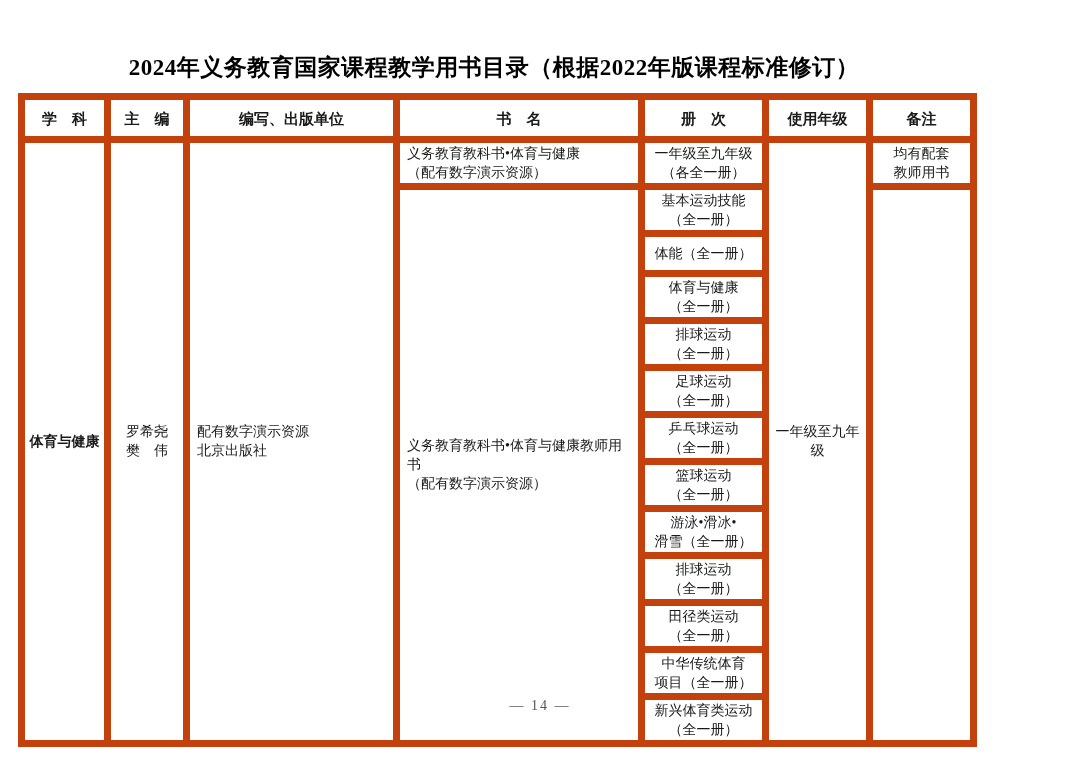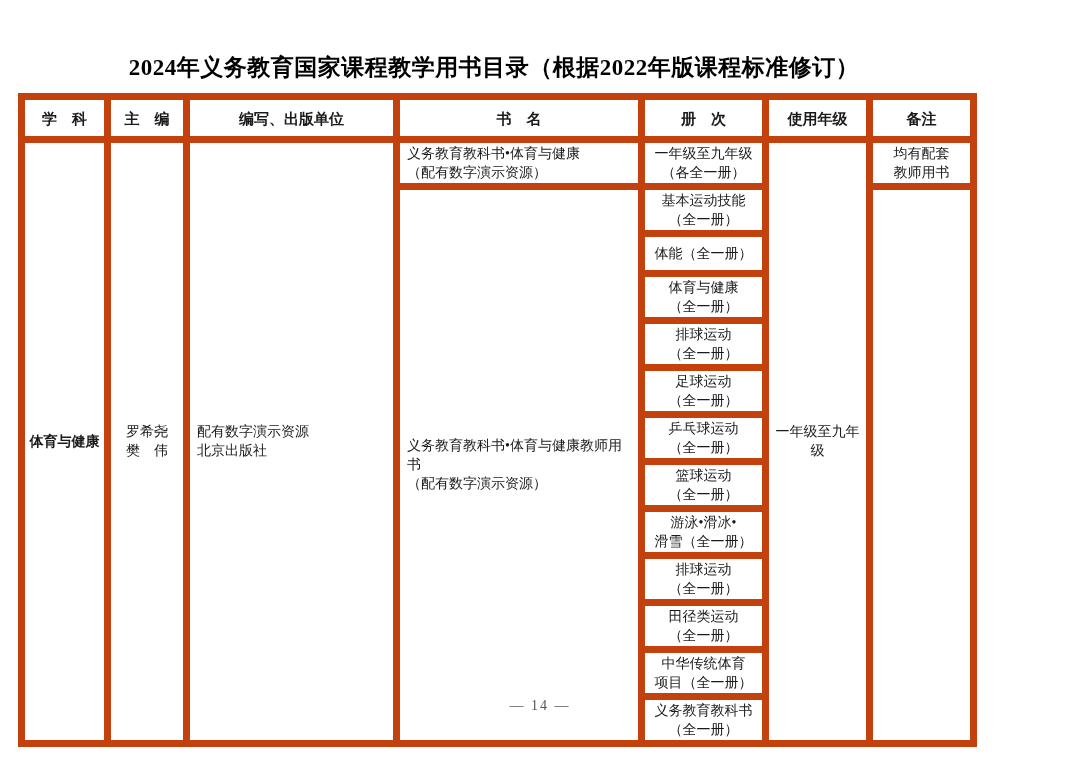--- a/index.html
+++ b/index.html
@@ -158,21 +158,21 @@
       </tr>
       <tr class="body-row">
         <td class="pre">田径类运动
 （全一册）</td>
       </tr>
       <tr class="body-row">
         <td class="pre">中华传统体育
 项目（全一册）</td>
       </tr>
       <tr class="body-row">
-        <td class="pre">义务教育教科书
+        <td class="pre">新兴体育类运动
 （全一册）</td>
       </tr>
     </tbody>
   </table>
 
   <div class="page-number">— 14 —</div>
 
 </div>
 
 </body></html>

